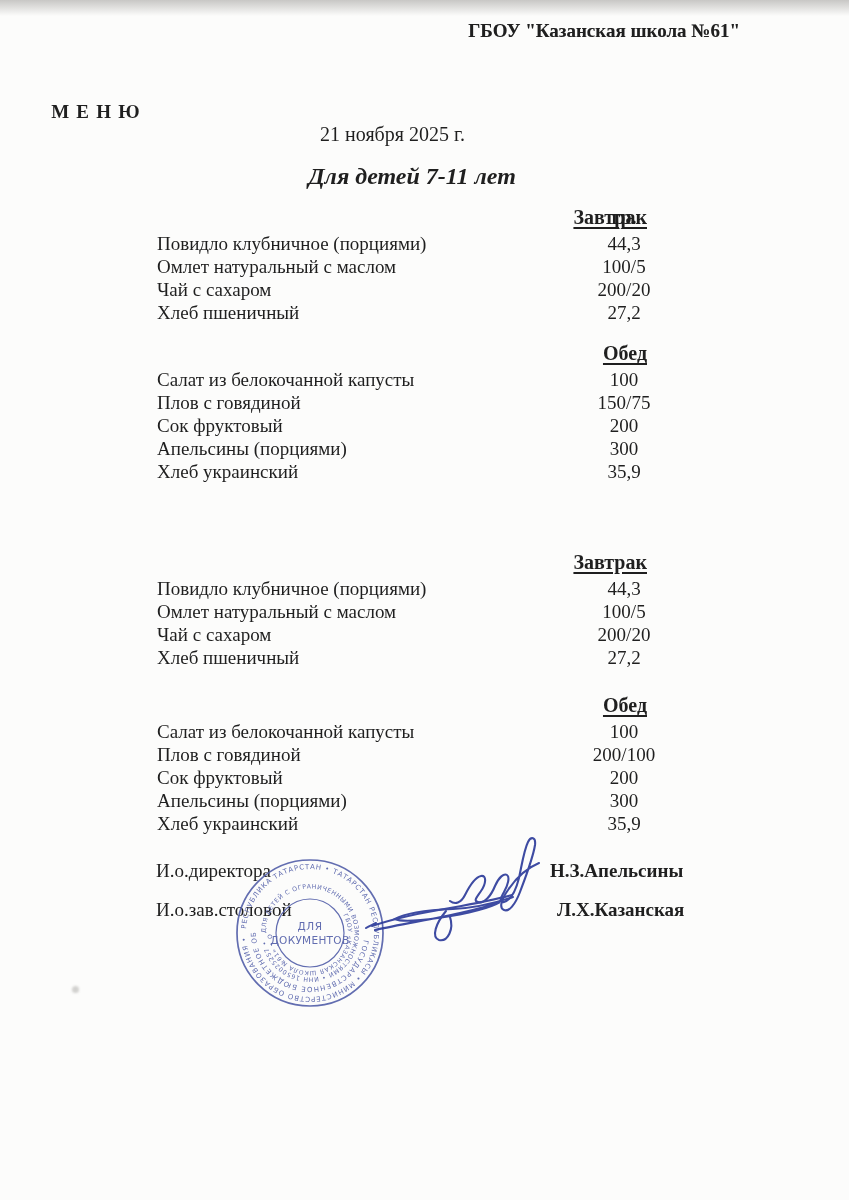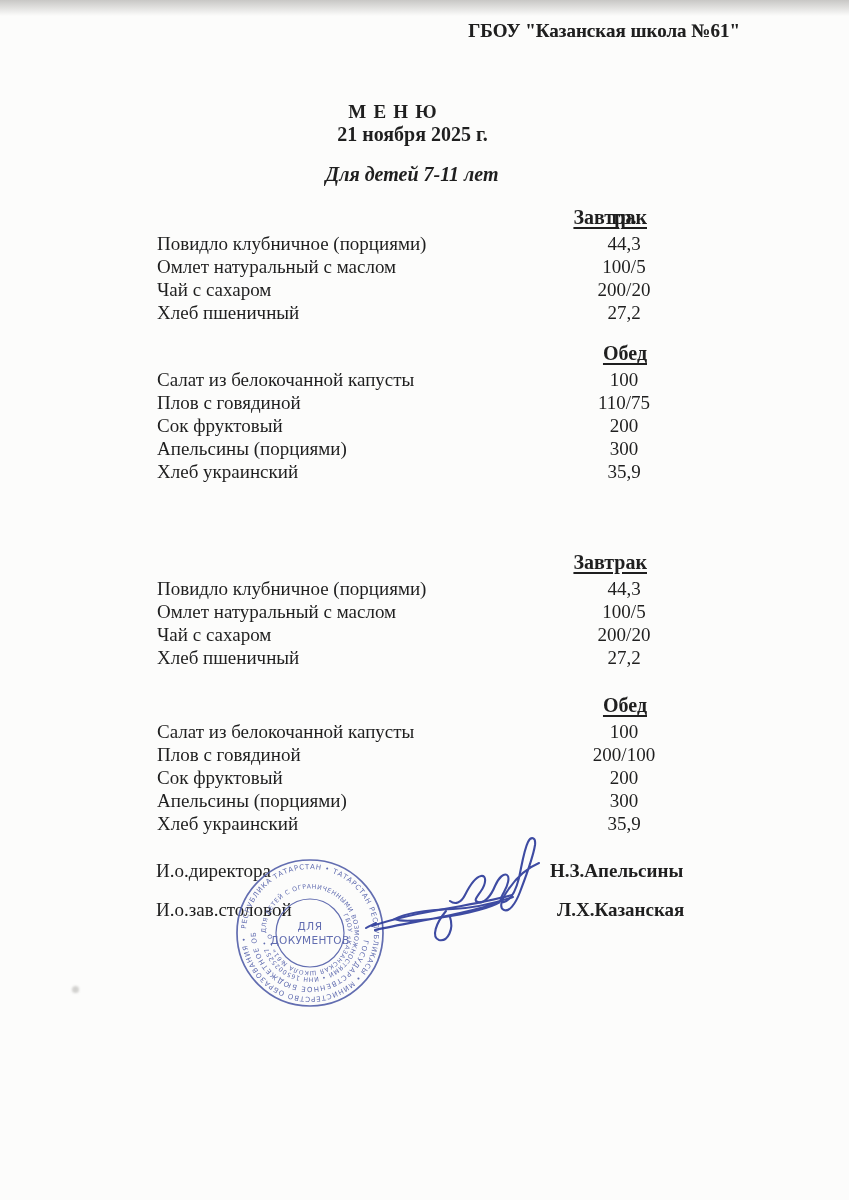--- a/index.html
+++ b/index.html
@@ -14,30 +14,30 @@
   .top-shade{
     position:absolute;left:0;top:0;width:100%;height:16px;
     background:linear-gradient(180deg, rgba(128,126,122,.42), rgba(128,126,122,0));
   }
   .org{
     position:absolute;top:20px;right:109px;
     font-size:19px;font-weight:bold;white-space:nowrap;
     text-shadow:0 0 .5px rgba(30,30,30,.35);
   }
   .title{
-    position:absolute;top:101px;left:0;width:785px;text-align:center;
-    font-size:19px;font-weight:bold;letter-spacing:.38em;text-indent:.38em;
+    position:absolute;top:101px;left:0;width:785px;text-align:left;
+    font-size:19px;font-weight:bold;letter-spacing:.38em;text-indent:.38em;padding-left:44px;
   }
   .date{
     position:absolute;top:123px;left:0;width:785px;text-align:center;
-    font-size:20px;font-weight:bold;padding-left:20px;
+    font-size:20px;font-weight:normal;
   }
   .age{
     position:absolute;left:157px;width:510px;text-align:center;
-    font-size:20px;font-weight:bold;font-style:italic;
+    font-size:24px;font-weight:bold;font-style:italic;
   }
   .age1{top:163px}
   .age2{top:526px}
   .meal{position:absolute;left:157px;width:527px;}
   .m1{top:206px}.m2{top:342px}.m3{top:551px}.m4{top:694px}
   .mhead{position:relative;height:26px;font-weight:bold;font-size:20px;}
   .mname{
     display:block;width:490px;text-align:right;
     text-decoration:underline;text-decoration-thickness:2px;text-underline-offset:3px;
   }
@@ -101,21 +101,21 @@
   <div class="meal m2">
     <div class="mhead">
       <span class="mname">Обед</span>
     </div>
     <div class="mrow">
       <span class="dish">Салат из белокочанной капусты</span>
       <span class="amt">100</span>
     </div>
     <div class="mrow">
       <span class="dish">Плов с говядиной</span>
-      <span class="amt">110/75</span>
+      <span class="amt">150/75</span>
     </div>
     <div class="mrow">
       <span class="dish">Сок фруктовый</span>
       <span class="amt">200</span>
     </div>
     <div class="mrow">
       <span class="dish">Апельсины (порциями)</span>
       <span class="amt">300</span>
     </div>
     <div class="mrow">

